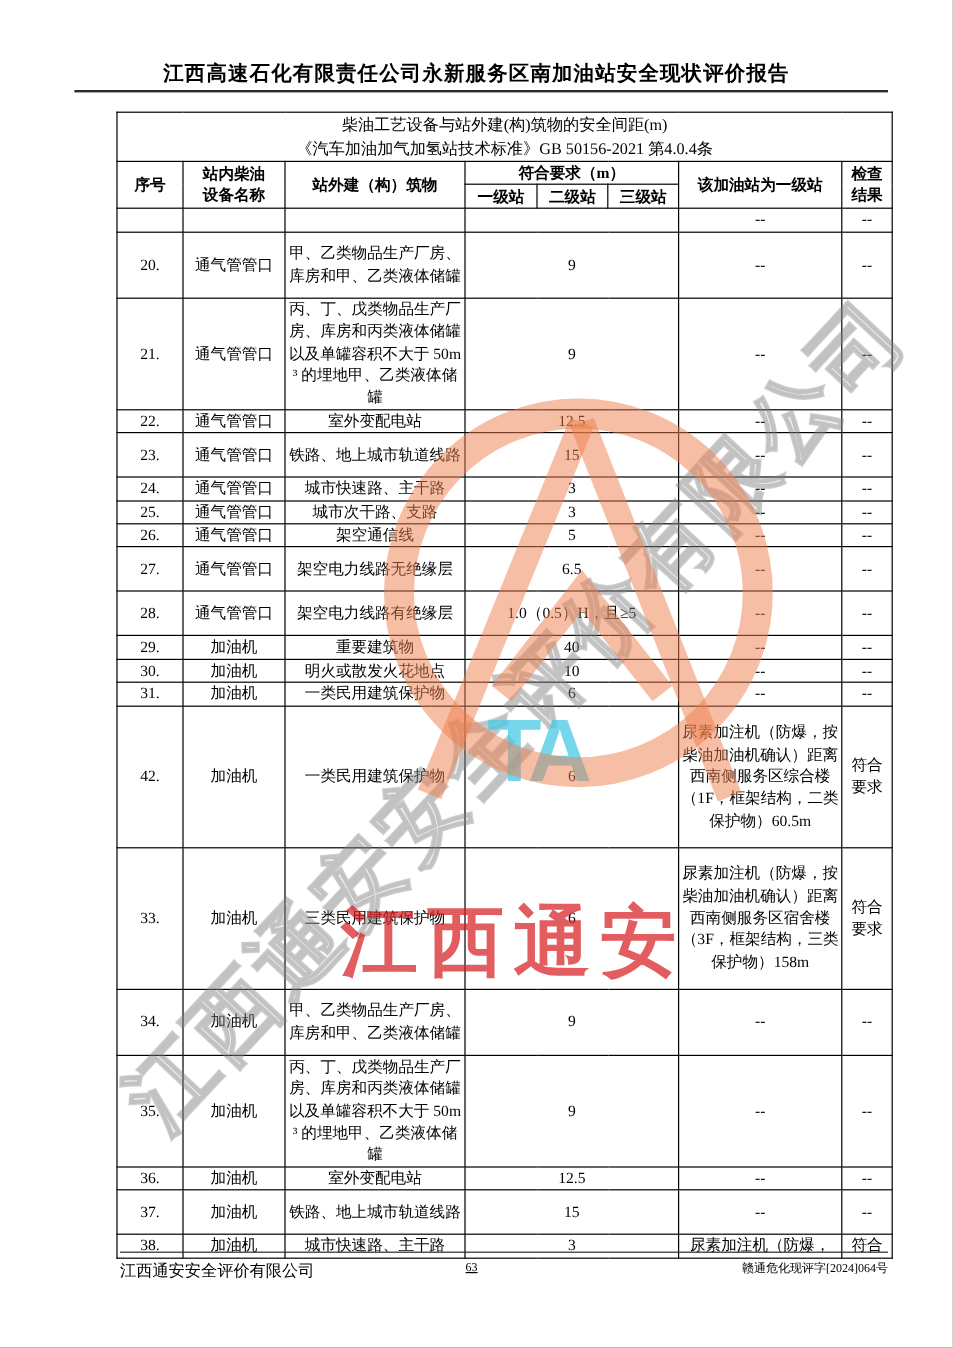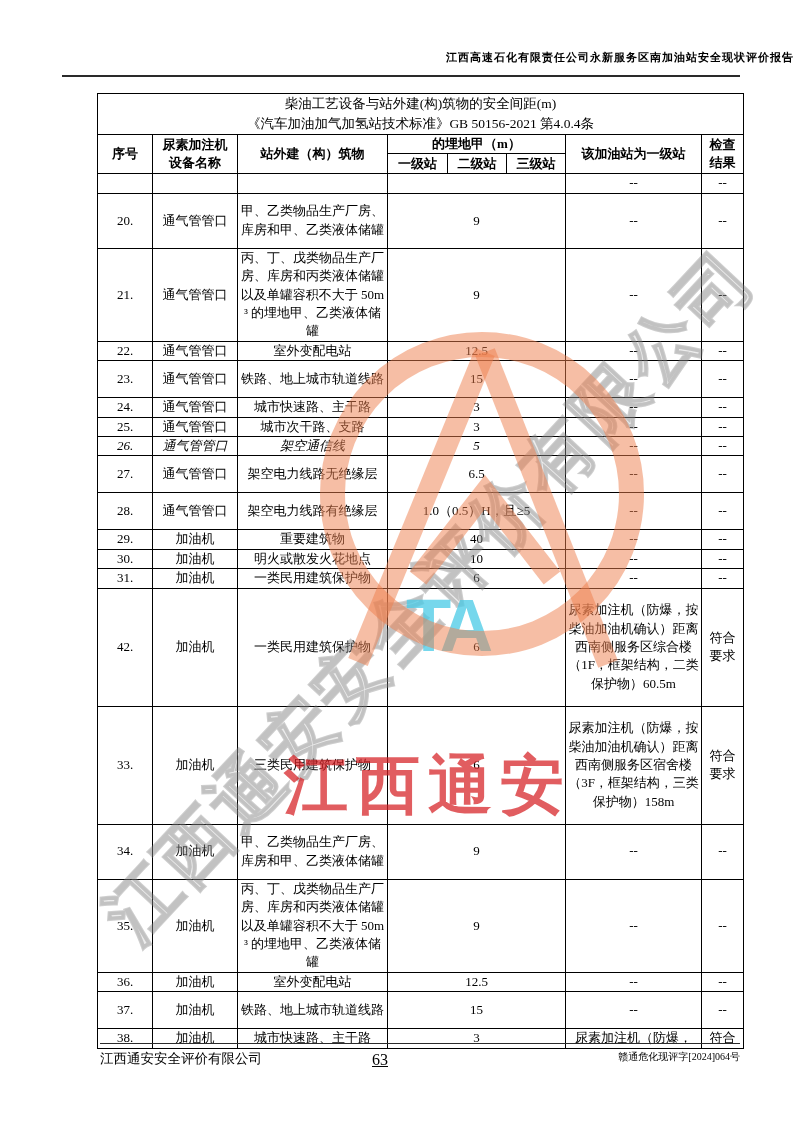--- a/index.html
+++ b/index.html
@@ -5,26 +5,26 @@
   * { margin:0; padding:0; box-sizing:border-box; }
   html,body { background:#888; }
   .page {
     position:relative; width:794px; height:1123px; margin:0 auto;
     background:#ffffff; overflow:hidden;
     font-family:"Liberation Serif","DejaVu Serif",serif; color:#000;
   }
   
   .page-header-title {
     position:absolute; top:50px; left:0; width:100%;
-    text-align:right; font-size:11px; font-weight:bold; letter-spacing:1px;
+    text-align:center; font-size:17px; font-weight:bold; letter-spacing:1px;
   }
   .header-rule { position:absolute; top:75px; left:62px; right:54px; border-top:2px solid #2a2a2a; }
   .footer-rule { position:absolute; top:1043px; left:100px; right:54px; border-top:1.5px solid #2a2a2a; }
   .footer-company { position:absolute; top:1050px; left:100px; font-size:13.5px; }
-  .footer-page    { position:absolute; top:1051px; left:372px; font-size:16px;text-decoration:underline; }
+  .footer-page    { position:absolute; top:1051px; left:388px; font-size:10px;text-decoration:underline; }
   .footer-doc     { position:absolute; top:1050px; right:54px; font-size:10px; }
   
   table.safety-table {
     position:absolute; left:97px; top:93px; width:646px;
     border-collapse:collapse; table-layout:fixed;
     font-size:13px; line-height:18.4px;
   }
   .safety-table td, .safety-table th {
     border:1px solid #000; padding:0 2px;
     text-align:center; vertical-align:middle; font-weight:normal;
@@ -81,24 +81,24 @@
     </colgroup>
     <thead>
       <tr>
         <td class="title-cell" colspan="8">
           <div>柴油工艺设备与站外建(构)筑物的安全间距(m)</div>
           <div>《汽车加油加气加氢站技术标准》GB 50156-2021 第4.0.4条</div>
         </td>
       </tr>
       <tr class="hdr-r1">
         <th rowspan="2">序号</th>
-        <th rowspan="2">尿素加注机
+        <th rowspan="2">站内柴油
 设备名称</th>
         <th rowspan="2">站外建（构）筑物</th>
-        <th colspan="3">的埋地甲（m）</th>
+        <th colspan="3">符合要求（m）</th>
         <th rowspan="2">该加油站为一级站</th>
         <th rowspan="2">检查
 结果</th>
       </tr>
       <tr class="hdr-r2">
         <th>一级站</th>
         <th>二级站</th>
         <th>三级站</th>
       </tr>
     </thead>
@@ -152,21 +152,21 @@
           <td>--</td>
         </tr>
         <tr style="height: 18px;">
           <td>25.</td>
           <td>通气管管口</td>
           <td>城市次干路、支路</td>
           <td colspan="3">3</td>
           <td>--</td>
           <td>--</td>
         </tr>
-        <tr style="height: 18px; font-style: italic;">
+        <tr style="height: 18px;">
           <td>26.</td>
           <td>通气管管口</td>
           <td>架空通信线</td>
           <td colspan="3">5</td>
           <td>--</td>
           <td>--</td>
         </tr>
         <tr style="height: 37px;">
           <td>27.</td>
           <td>通气管管口</td>

